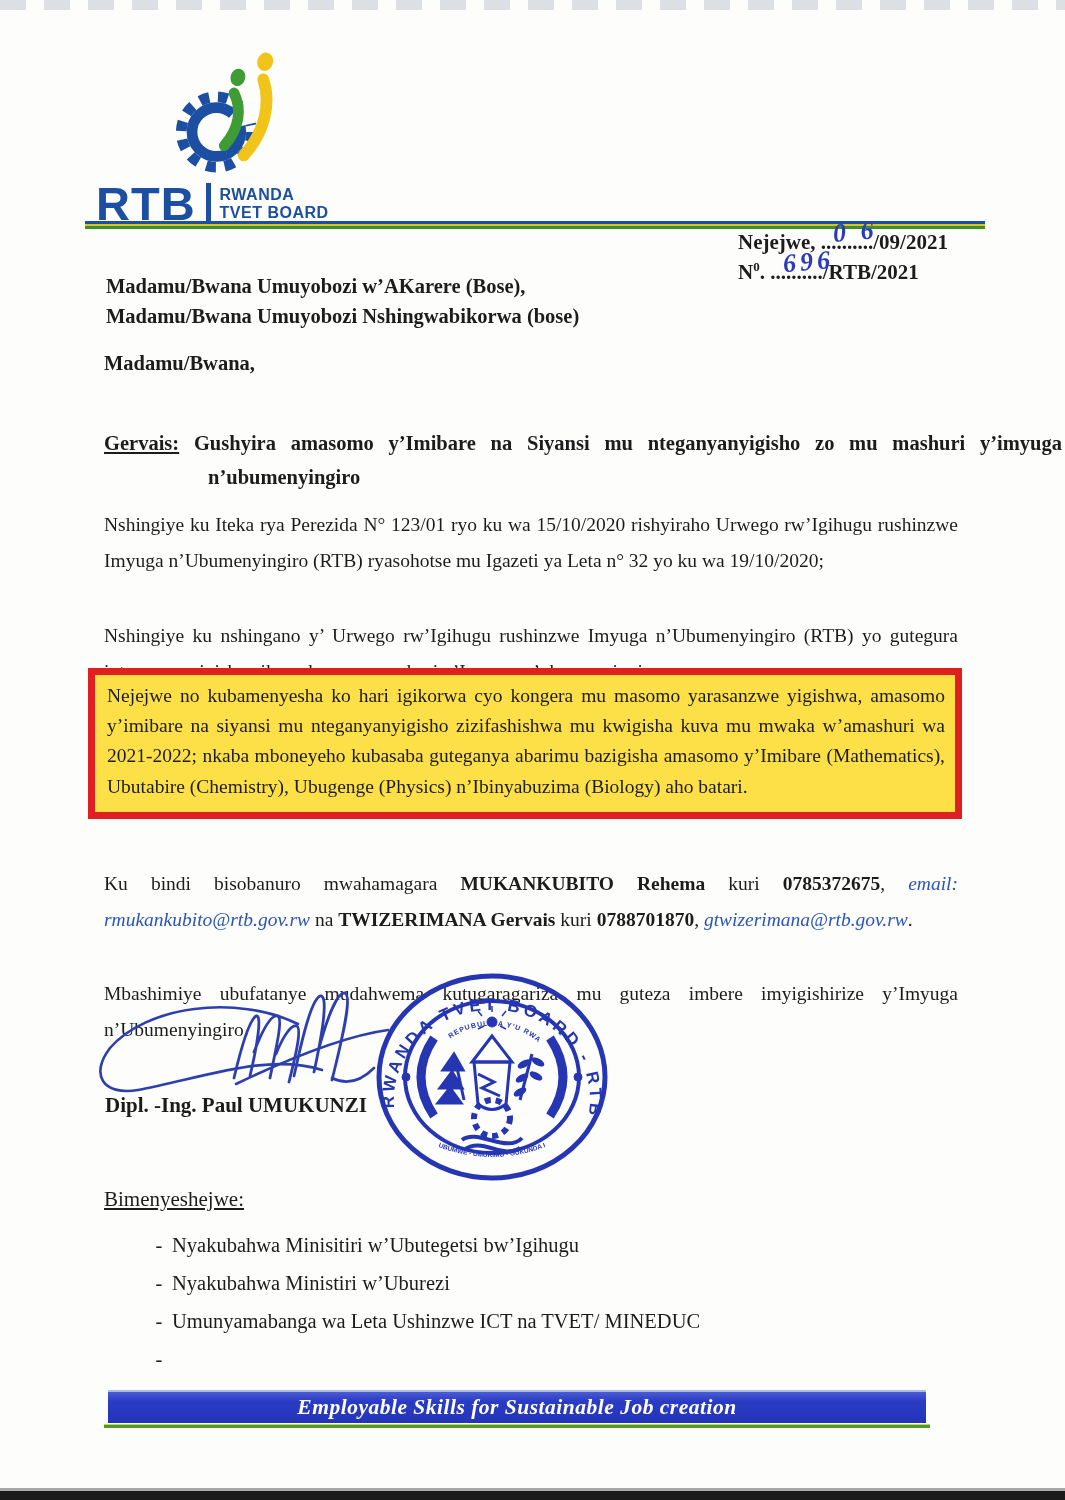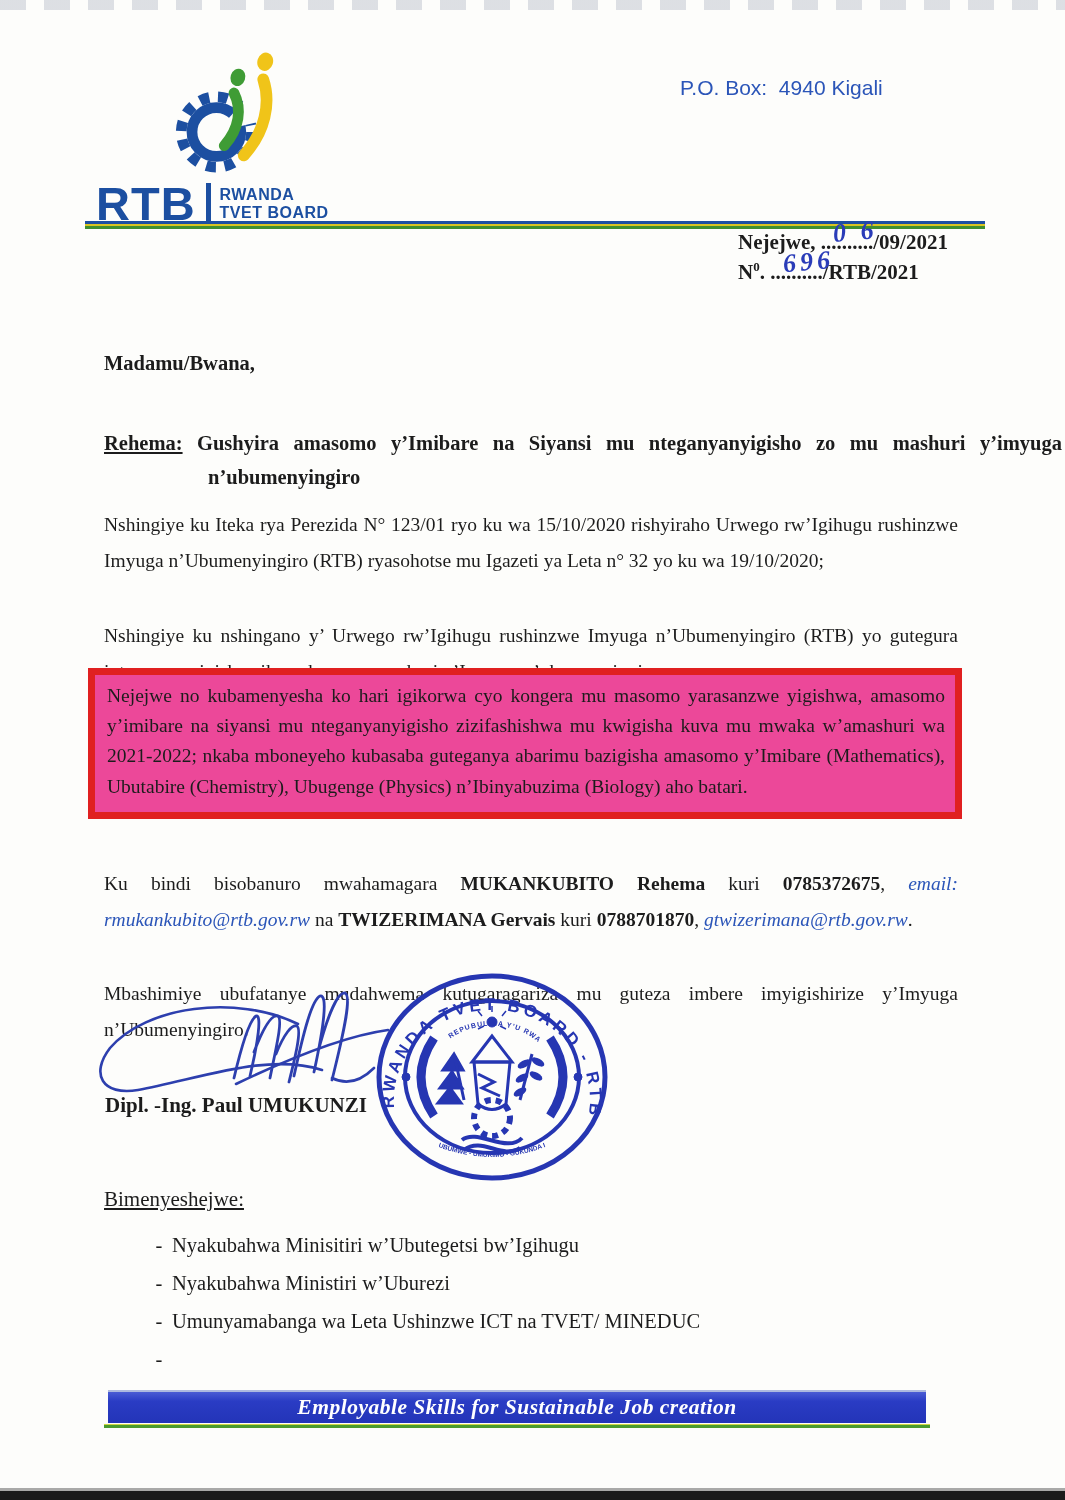--- a/index.html
+++ b/index.html
@@ -40,21 +40,21 @@
   
   .recipients{left:106px;top:272px;width:760px;font-size:20.5px;font-weight:bold;line-height:1.45;}
   .salutation{left:104px;top:352px;font-size:20.5px;font-weight:bold;}
   .subject{left:104px;top:405px;width:854px;font-size:20.5px;font-weight:bold;
     line-height:1.7;padding-left:104px;text-indent:-104px;text-align:justify;}
   .subject .label{text-decoration:underline;}
   .para{width:854px;font-size:19.5px;line-height:1.88;text-align:justify;}
   .p1{left:104px;top:487px;}
   .p2{left:104px;top:598px;}
   .redbox{left:88px;top:668px;width:838px;border:7px solid #e02020;padding:6px 10px 10px 12px;
-    font-size:19.5px;line-height:1.55;text-align:justify;background:#ec4899;}
+    font-size:19.5px;line-height:1.55;text-align:justify;background:#fde047;}
   .p4{left:104px;top:846px;}
   .p5{left:104px;top:956px;}
   .blue-it{color:#2b55b8;font-style:italic;}
   .b{font-weight:bold;}
 
   
   .sig{left:86px;top:986px;}
   .stamp{left:372px;top:970px;}
   .signer{left:105px;top:1090px;font-size:21px;font-weight:bold;line-height:1.5;}
 
@@ -93,38 +93,41 @@
       <div class="brand-acronym">RTB</div>
       <div class="brand-bar"></div>
       <div class="brand-name">
         <div>RWANDA</div>
         <div>TVET BOARD</div>
       </div>
     </div>
   </div>
 
   <div class="abs contact-block">
-    <div class="row"><span>P.O. Box:</span>&nbsp;&nbsp;<span>4940 Kigali</span></div>
   </div>
 
   <div class="abs rule">
     <div class="r1"></div>
       <div class="r2"></div>
       <div class="r3"></div>
   </div>
 
   <div class="abs dateline">
     <div><span>Nejejwe, ..</span><span class="dotwrap"><span>......</span><span class="hw">0 6</span></span><span>../09/2021</span></div>
     <div><span>N</span><span class="sup">0</span><span>. ..</span><span class="dotwrap"><span>......</span><span class="hw">696</span></span><span>../RTB/2021</span></div>
   </div>
 
+  <div class="abs recipients">
+    <div>Madamu/Bwana Umuyobozi w’AKarere (Bose),</div>
+    <div>Madamu/Bwana Umuyobozi Nshingwabikorwa (bose)</div>
+  </div>
 
   <div class="abs salutation">Madamu/Bwana,</div>
 
-  <p class="abs subject"><span class="label">Rehema:</span><span> Gushyira amasomo y’Imibare na Siyansi mu nteganyanyigisho zo mu mashuri y’imyuga n’ubumenyingiro</span></p>
+  <p class="abs subject"><span class="label">Gervais:</span><span> Gushyira amasomo y’Imibare na Siyansi mu nteganyanyigisho zo mu mashuri y’imyuga n’ubumenyingiro</span></p>
 
   <p class="abs para p1">Nshingiye ku Iteka rya Perezida N° 123/01  ryo ku wa 15/10/2020 rishyiraho Urwego rw’Igihugu rushinzwe Imyuga n’Ubumenyingiro (RTB) ryasohotse mu Igazeti ya Leta n° 32 yo ku wa 19/10/2020;</p>
   <p class="abs para p2">Nshingiye ku nshingano y’ Urwego rw’Igihugu rushinzwe Imyuga n’Ubumenyingiro (RTB) yo gutegura integanyanyigisho zikoreshwa mu mashuri y’Imyuga n’ubumenyingiro;</p>
 
   <div class="abs redbox">
     <span>Nejejwe no kubamenyesha ko hari   igikorwa cyo kongera mu masomo yarasanzwe yigishwa, amasomo y’imibare na siyansi mu nteganyanyigisho zizifashishwa mu kwigisha kuva mu mwaka w’amashuri wa 2021-2022; nkaba mboneyeho kubasaba guteganya abarimu bazigisha amasomo y’Imibare (Mathematics), Ubutabire (Chemistry), Ubugenge (Physics) n’Ibinyabuzima (Biology) aho batari.</span>
   </div>
 
   <p class="abs para p4"><span>Ku bindi bisobanuro mwahamagara </span><span class="b">MUKANKUBITO Rehema </span><span>kuri </span><span class="b">0785372675</span><span>, </span><span class="blue-it">email: </span><span class="blue-it">rmukankubito@rtb.gov.rw </span><span>na </span><span class="b">TWIZERIMANA Gervais </span><span>kuri </span><span class="b">0788701870</span><span>, </span><span class="blue-it">gtwizerimana@rtb.gov.rw</span><span>.</span></p>
 

